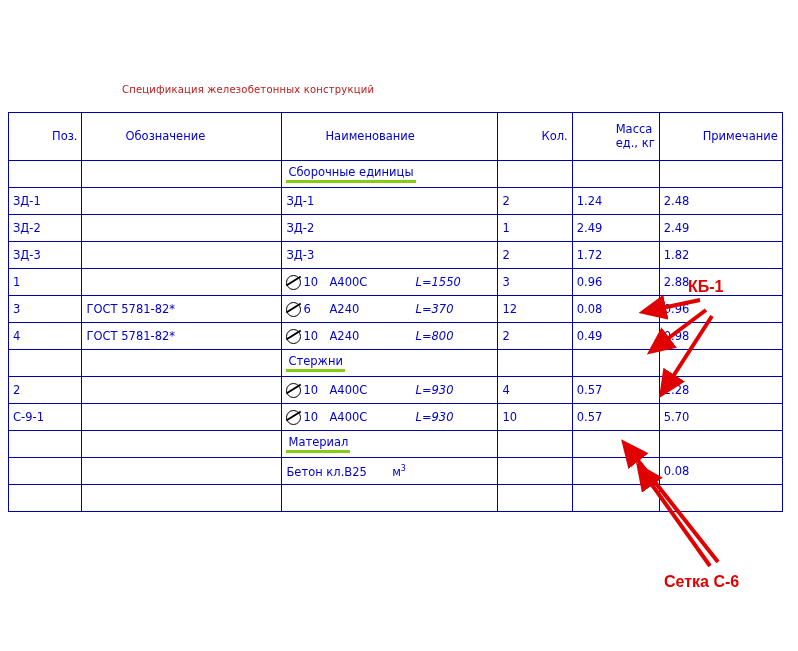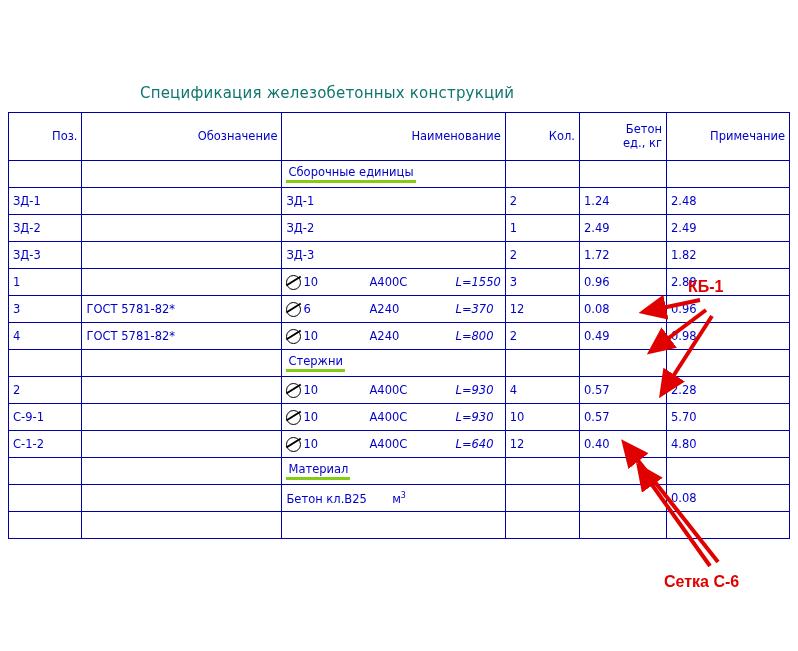--- a/index.html
+++ b/index.html
@@ -10,24 +10,24 @@
   #page {
     position: relative;
     width: 798px;
     height: 651px;
     background: #ffffff;
     font-family: "Liberation Sans", sans-serif;
     overflow: hidden;
   }
   .title {
     position: absolute;
-    left: 140px;
+    left: 122px;
     top: 84px;
-    font-size: 15px;
-    color: #0f766e;
+    font-size: 10px;
+    color: #b91c1c;
     font-family: "DejaVu Sans", sans-serif;
     letter-spacing: 0.2px;
     white-space: nowrap;
   }
   table.spec {
     position: absolute;
     left: 8px;
     top: 112px;
     border-collapse: collapse;
     color: #0000c8;
@@ -40,21 +40,21 @@
     padding: 0 4px;
     height: 26px;
     vertical-align: middle;
     font-weight: normal;
     text-align: left;
     overflow: hidden;
     white-space: nowrap;
   }
   table.spec thead td {
     height: 47px;
-    text-align: right;
+    text-align: left;
     vertical-align: middle;
     line-height: 1.15;
     padding-left: 43px;
   }
   .c-pos { width: 54px; }
   .c-oboz { width: 200px; }
   .c-naim { width: 216px; }
   .c-kol { width: 36px; text-align: left; }
   .c-massa { width: 50px; }
   .c-prim { width: 76px; }
@@ -89,21 +89,21 @@
     width: 17px;
     height: 1.8px;
     background: #000000;
     transform: rotate(-32deg);
   }
   .naim-flex {
     display: flex;
     align-items: center;
   }
   .naim-dia { width: 26px; }
-  .naim-class { width: 86px; margin-left: 40px; }
+  .naim-class { width: 86px; }
   .naim-len { flex: 1; font-style: italic; }
   .txt-right { text-align: right; }
   .annot {
     position: absolute;
     color: #e00000;
     font-family: "Liberation Sans", sans-serif;
     font-size: 16px;
     font-weight: bold;
     white-space: nowrap;
   }
@@ -138,21 +138,21 @@
         <col class="c-massa">
         <col class="c-prim">
     </colgroup>
     <thead>
       <tr>
         <td>Поз.</td>
         <td>Обозначение</td>
         <td>Наименование</td>
         <td>Кол.</td>
         <td>
-          <div>Бетон</div>
+          <div>Масса</div>
           <div>ед., кг</div>
         </td>
         <td>Примечание</td>
       </tr>
     </thead>
     <tbody>
       <tr class="section-row">
         <td></td>
         <td></td>
         <td><span class="section-label">Сборочные единицы</span></td>
@@ -264,35 +264,20 @@
           <div class="naim-flex">
             <span class="rebar"></span>
             <span class="naim-dia">10</span>
             <span class="naim-class">А400С</span>
             <span class="naim-len">L=930</span>
           </div>
         </td>
         <td>10</td>
         <td>0.57</td>
         <td>5.70</td>
-      </tr>
-      <tr>
-        <td>С-1-2</td>
-        <td></td>
-        <td class="naim-cell">
-          <div class="naim-flex">
-            <span class="rebar"></span>
-            <span class="naim-dia">10</span>
-            <span class="naim-class">А400С</span>
-            <span class="naim-len">L=640</span>
-          </div>
-        </td>
-        <td>12</td>
-        <td>0.40</td>
-        <td>4.80</td>
       </tr>
 
       <tr class="section-row">
         <td></td>
         <td></td>
         <td><span class="section-label">Материал</span></td>
         <td></td>
         <td></td>
         <td></td>
       </tr>

